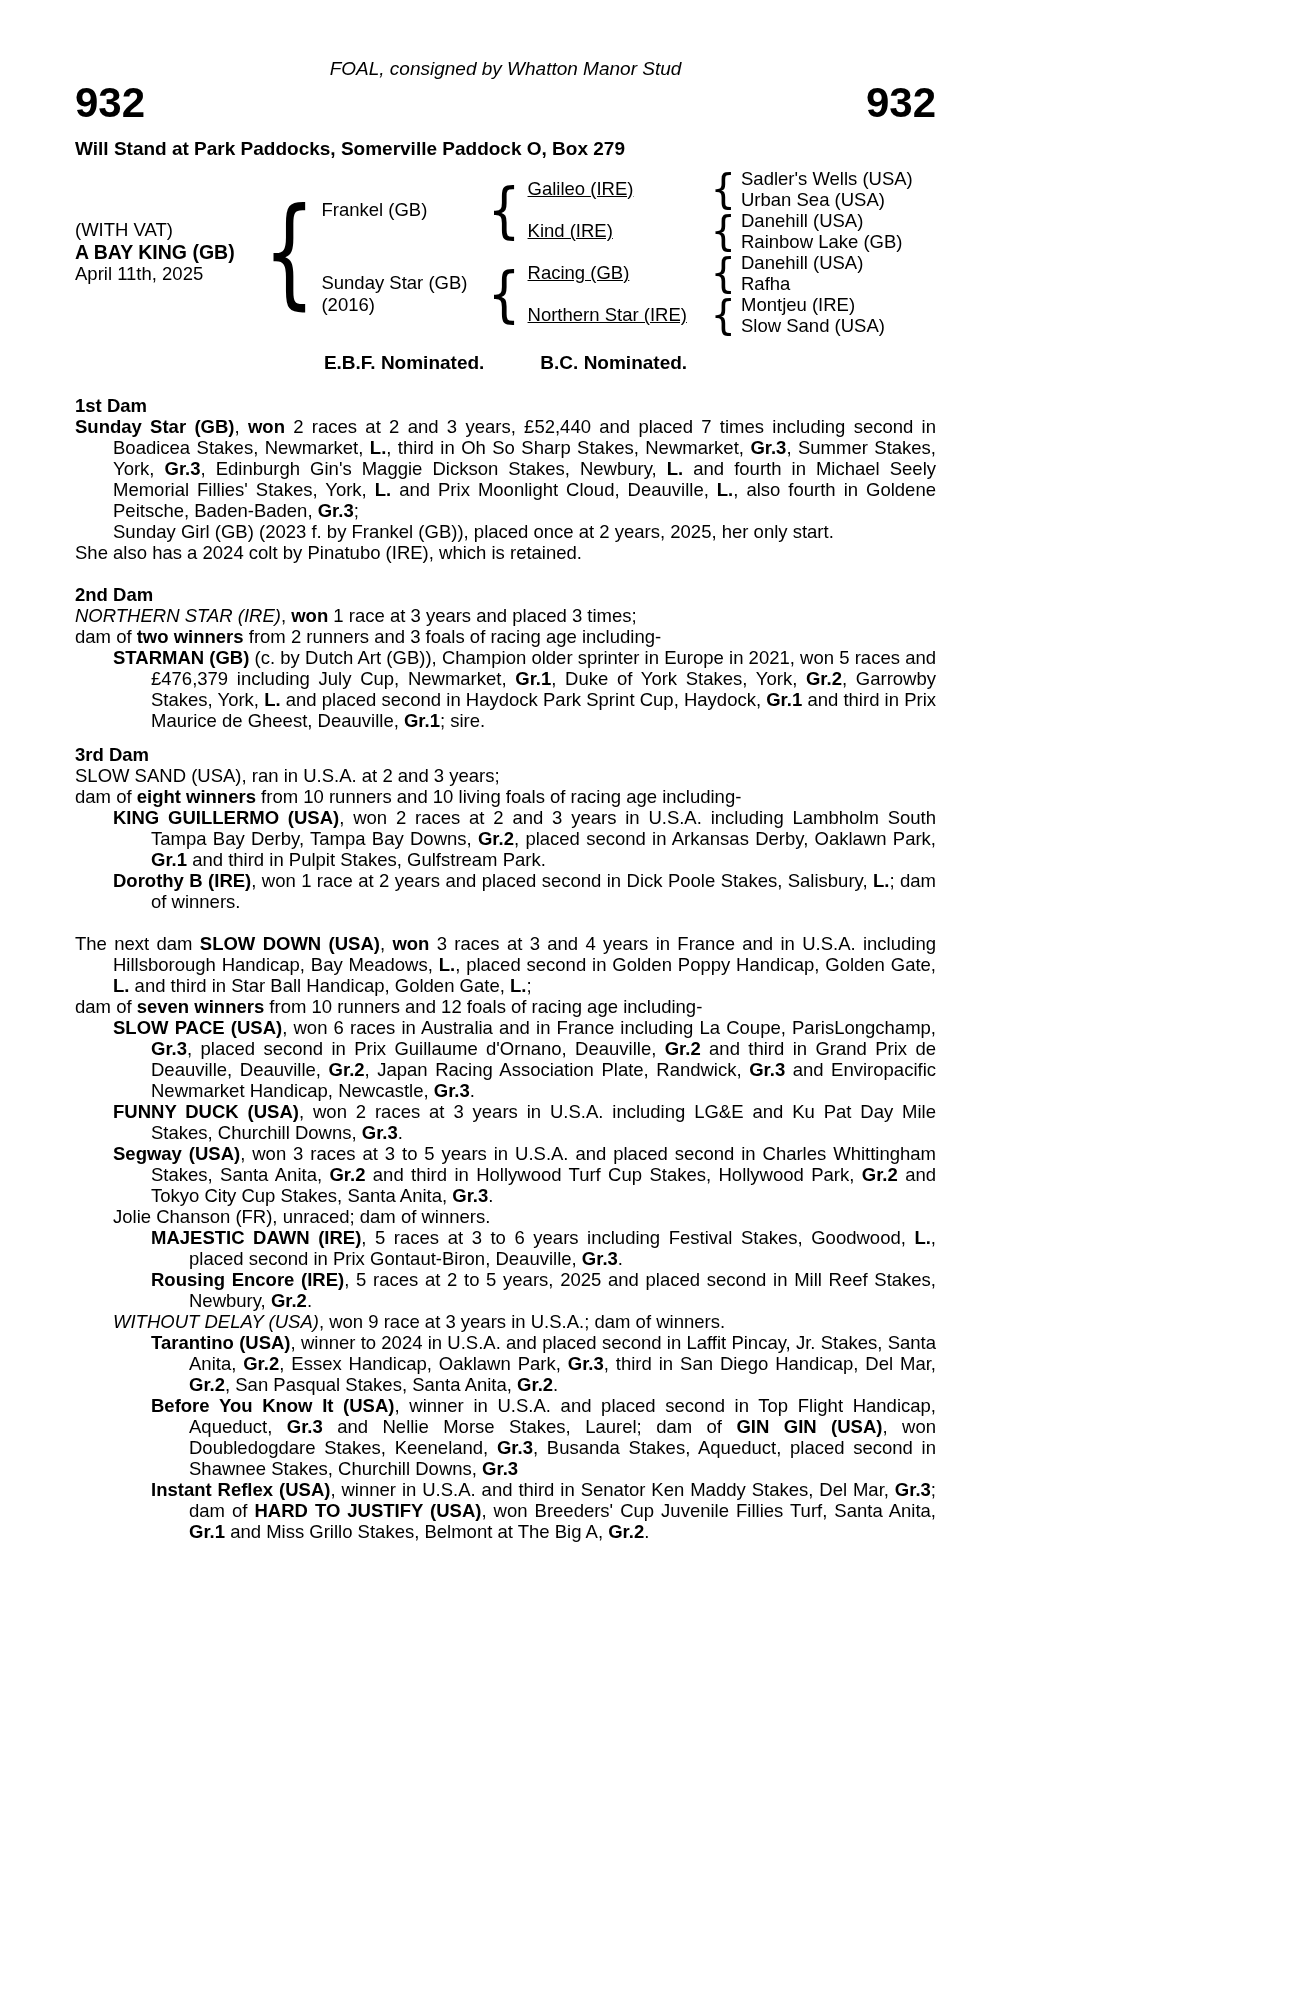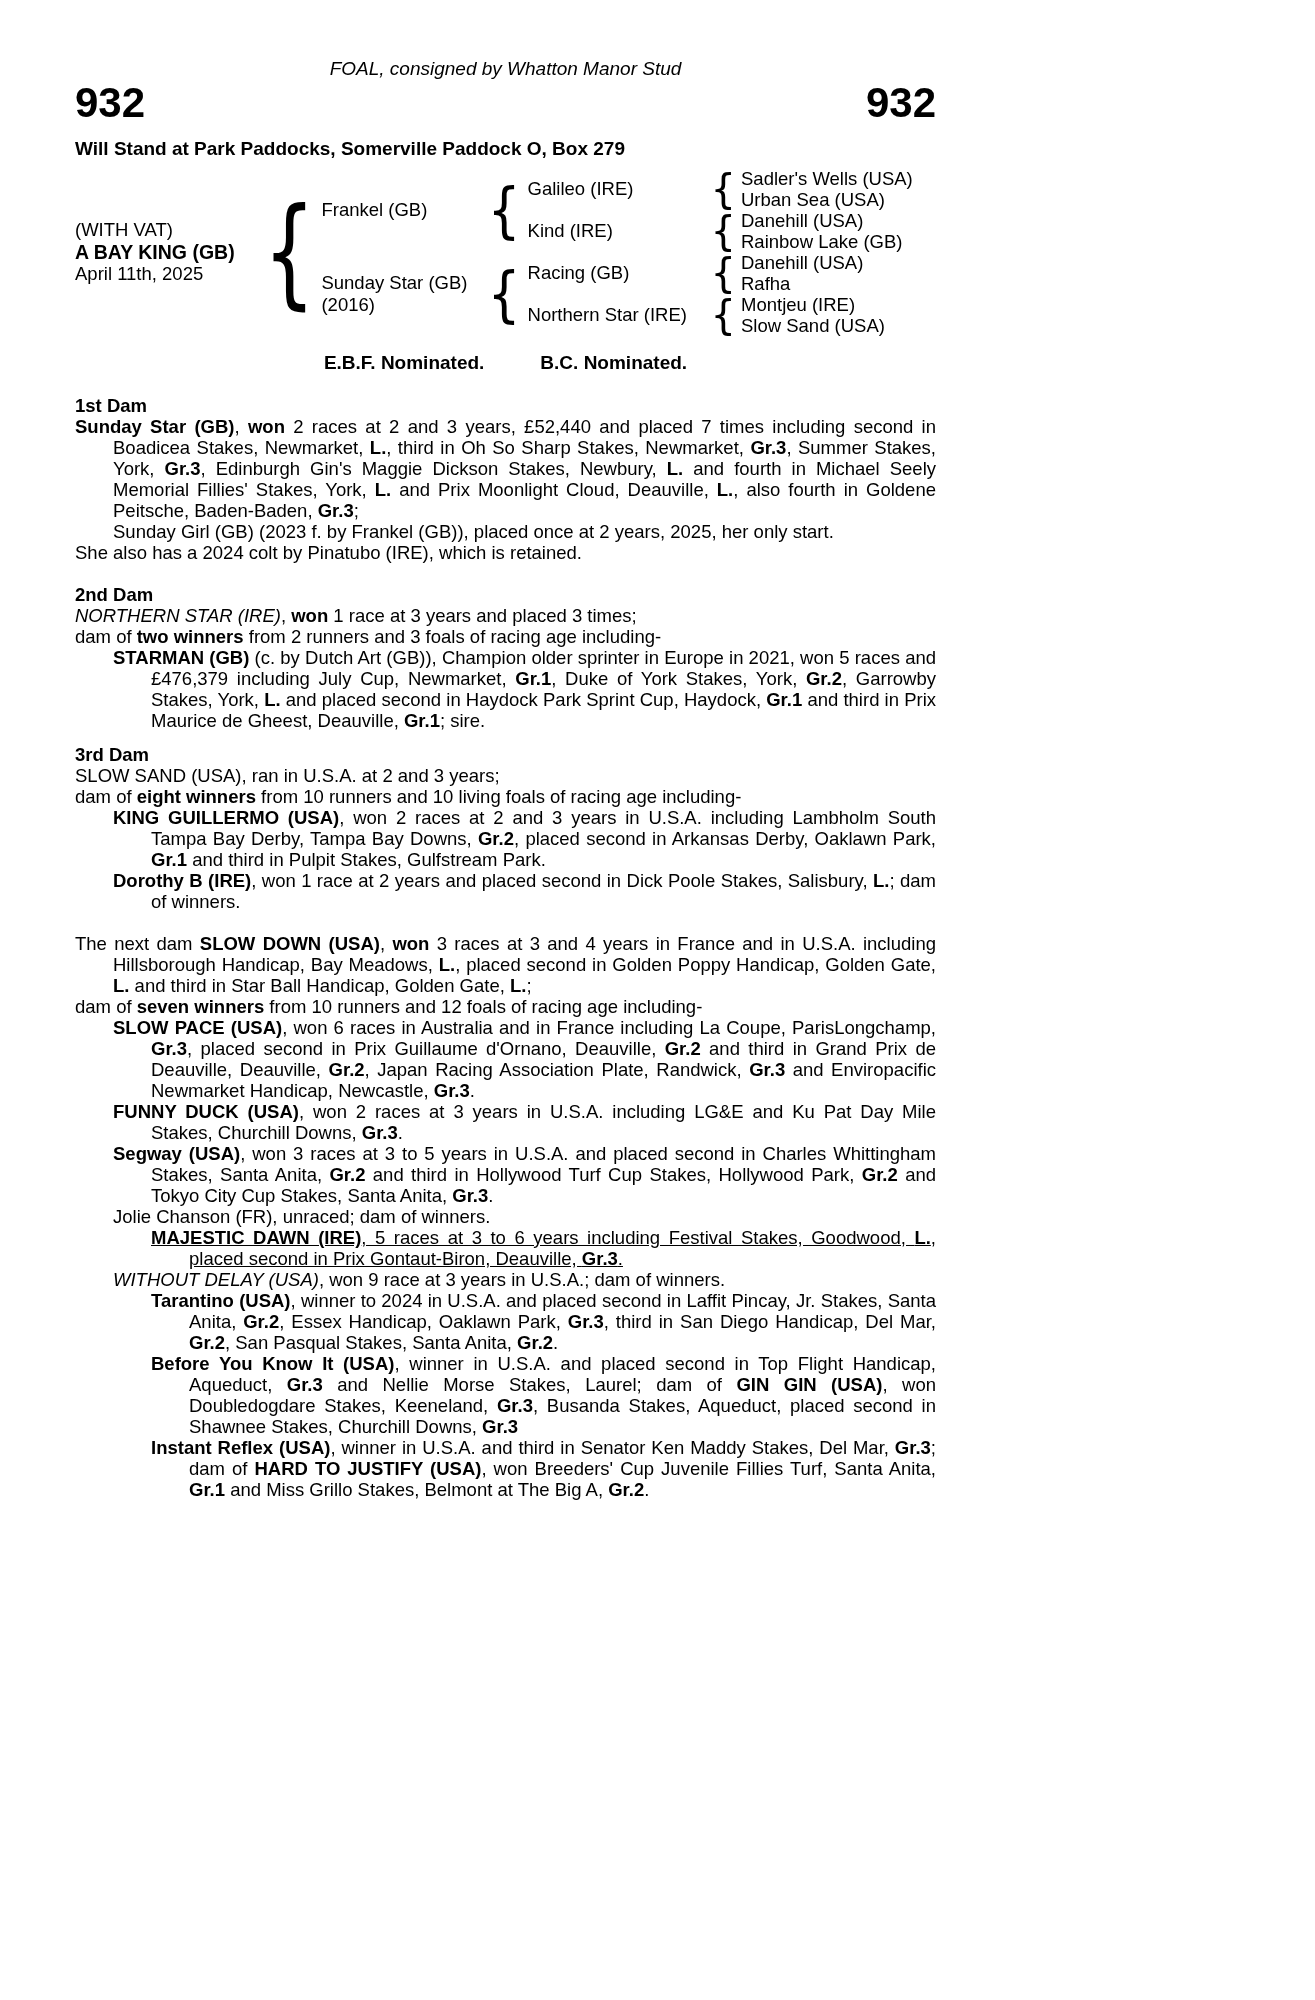--- a/index.html
+++ b/index.html
@@ -25,21 +25,21 @@
            font-family: "DejaVu Sans", sans-serif; }
   .brace::before { content: "{"; display: block; }
   .brace-lg::before { font-size: 82px; transform: scaleY(1.45); }
   .brace-md::before { font-size: 52px; transform: scaleY(1.15); }
   .brace-sm::before { font-size: 40px; }
   .gen1-col { display: flex; flex-direction: column; }
   .gen1-unit { display: flex; align-items: center; }
   .gen1-name { width: 172px; padding-left: 6px; line-height: 22px; }
   .gen2-col { display: flex; flex-direction: column; }
   .gen2-unit { display: flex; align-items: center; }
-  .gen2-name { width: 190px; padding-left: 7px; }
+  .gen2-name { width: 190px; padding-left: 7px; text-decoration: underline; }
   .gen3-col { display: flex; flex-direction: column; width: 200px; padding-left: 5px; }
   .gen3-name { line-height: 21px; white-space: nowrap; }
 
   .noms { display: flex; justify-content: center; gap: 56px; font-weight: bold;
           font-size: 19px; margin-top: 16px; line-height: 22px; }
 
   .text-body { margin-top: 16px; font-size: 18.5px; line-height: 21px; }
   .para { text-align: justify; }
   .para.gap { margin-top: 21px; }
   .b { font-weight: bold; }
@@ -140,20 +140,21 @@
       <p class="para" style="padding-left: 38px; text-indent: -38px;"><span>SLOW SAND (USA), ran in U.S.A. at 2 and 3 years;</span></p>
       <p class="para" style="padding-left: 0px; text-indent: 0px;"><span>dam of </span><span class="b">eight winners</span><span> from 10 runners and 10 living foals of racing age including-</span></p>
       <p class="para" style="padding-left: 76px; text-indent: -38px;"><span class="b">KING GUILLERMO (USA)</span><span>, won 2 races at 2 and 3 years in U.S.A. including Lambholm South Tampa Bay Derby, Tampa Bay Downs, </span><span class="b">Gr.2</span><span>, placed second in Arkansas Derby, Oaklawn Park, </span><span class="b">Gr.1</span><span> and third in Pulpit Stakes, Gulfstream Park.</span></p>
       <p class="para" style="padding-left: 76px; text-indent: -38px;"><span class="b">Dorothy B (IRE)</span><span>, won 1 race at 2 years and placed second in Dick Poole Stakes, Salisbury, </span><span class="b">L.</span><span>; dam of winners.</span></p>
       <p class="para gap" style="padding-left: 38px; text-indent: -38px;"><span>The next dam </span><span class="b">SLOW DOWN (USA)</span><span>, </span><span class="b">won</span><span> 3 races at 3 and 4 years in France and in U.S.A. including Hillsborough Handicap, Bay Meadows, </span><span class="b">L.</span><span>, placed second in Golden Poppy Handicap, Golden Gate, </span><span class="b">L.</span><span> and third in Star Ball Handicap, Golden Gate, </span><span class="b">L.</span><span>;</span></p>
       <p class="para" style="padding-left: 0px; text-indent: 0px;"><span>dam of </span><span class="b">seven winners</span><span> from 10 runners and 12 foals of racing age including-</span></p>
       <p class="para" style="padding-left: 76px; text-indent: -38px;"><span class="b">SLOW PACE (USA)</span><span>, won 6 races in Australia and in France including La Coupe, ParisLongchamp, </span><span class="b">Gr.3</span><span>, placed second in Prix Guillaume d'Ornano, Deauville, </span><span class="b">Gr.2</span><span> and third in Grand Prix de Deauville, Deauville, </span><span class="b">Gr.2</span><span>, Japan Racing Association Plate, Randwick, </span><span class="b">Gr.3</span><span> and Enviropacific Newmarket Handicap, Newcastle, </span><span class="b">Gr.3</span><span>.</span></p>
       <p class="para" style="padding-left: 76px; text-indent: -38px;"><span class="b">FUNNY DUCK (USA)</span><span>, won 2 races at 3 years in U.S.A. including LG&amp;E and Ku Pat Day Mile Stakes, Churchill Downs, </span><span class="b">Gr.3</span><span>.</span></p>
       <p class="para" style="padding-left: 76px; text-indent: -38px;"><span class="b">Segway (USA)</span><span>, won 3 races at 3 to 5 years in U.S.A. and placed second in Charles Whittingham Stakes, Santa Anita, </span><span class="b">Gr.2</span><span> and third in Hollywood Turf Cup Stakes, Hollywood Park, </span><span class="b">Gr.2</span><span> and Tokyo City Cup Stakes, Santa Anita, </span><span class="b">Gr.3</span><span>.</span></p>
       <p class="para" style="padding-left: 76px; text-indent: -38px;"><span>Jolie Chanson (FR), unraced; dam of winners.</span></p>
-      <p class="para" style="padding-left: 114px; text-indent: -38px; text-decoration: underline;"><span class="b">MAJESTIC DAWN (IRE)</span><span>, 5 races at 3 to 6 years including Festival Stakes, Goodwood, </span><span class="b">L.</span><span>, placed second in Prix Gontaut-Biron, Deauville, </span><span class="b">Gr.3</span><span>.</span></p>
+      <p class="para" style="padding-left: 114px; text-indent: -38px;"><span class="b">MAJESTIC DAWN (IRE)</span><span>, 5 races at 3 to 6 years including Festival Stakes, Goodwood, </span><span class="b">L.</span><span>, placed second in Prix Gontaut-Biron, Deauville, </span><span class="b">Gr.3</span><span>.</span></p>
+      <p class="para" style="padding-left: 114px; text-indent: -38px;"><span class="b">Rousing Encore (IRE)</span><span>, 5 races at 2 to 5 years, 2025 and placed second in Mill Reef Stakes, Newbury, </span><span class="b">Gr.2</span><span>.</span></p>
       <p class="para" style="padding-left: 76px; text-indent: -38px;"><span class="i">WITHOUT DELAY (USA)</span><span>, won 9 race at 3 years in U.S.A.; dam of winners.</span></p>
       <p class="para" style="padding-left: 114px; text-indent: -38px;"><span class="b">Tarantino (USA)</span><span>, winner to 2024 in U.S.A. and placed second in Laffit Pincay, Jr. Stakes, Santa Anita, </span><span class="b">Gr.2</span><span>, Essex Handicap, Oaklawn Park, </span><span class="b">Gr.3</span><span>, third in San Diego Handicap, Del Mar, </span><span class="b">Gr.2</span><span>, San Pasqual Stakes, Santa Anita, </span><span class="b">Gr.2</span><span>.</span></p>
       <p class="para" style="padding-left: 114px; text-indent: -38px;"><span class="b">Before You Know It (USA)</span><span>, winner in U.S.A. and placed second in Top Flight Handicap, Aqueduct, </span><span class="b">Gr.3</span><span> and Nellie Morse Stakes, Laurel; dam of </span><span class="b">GIN GIN (USA)</span><span>, won Doubledogdare Stakes, Keeneland, </span><span class="b">Gr.3</span><span>, Busanda Stakes, Aqueduct, placed second in Shawnee Stakes, Churchill Downs, </span><span class="b">Gr.3</span></p>
       <p class="para" style="padding-left: 114px; text-indent: -38px;"><span class="b">Instant Reflex (USA)</span><span>, winner in U.S.A. and third in Senator Ken Maddy Stakes, Del Mar, </span><span class="b">Gr.3</span><span>; dam of </span><span class="b">HARD TO JUSTIFY (USA)</span><span>, won Breeders' Cup Juvenile Fillies Turf, Santa Anita, </span><span class="b">Gr.1</span><span> and Miss Grillo Stakes, Belmont at The Big A, </span><span class="b">Gr.2</span><span>.</span></p>
     </div>
 
 </div>
 
 </body></html>

